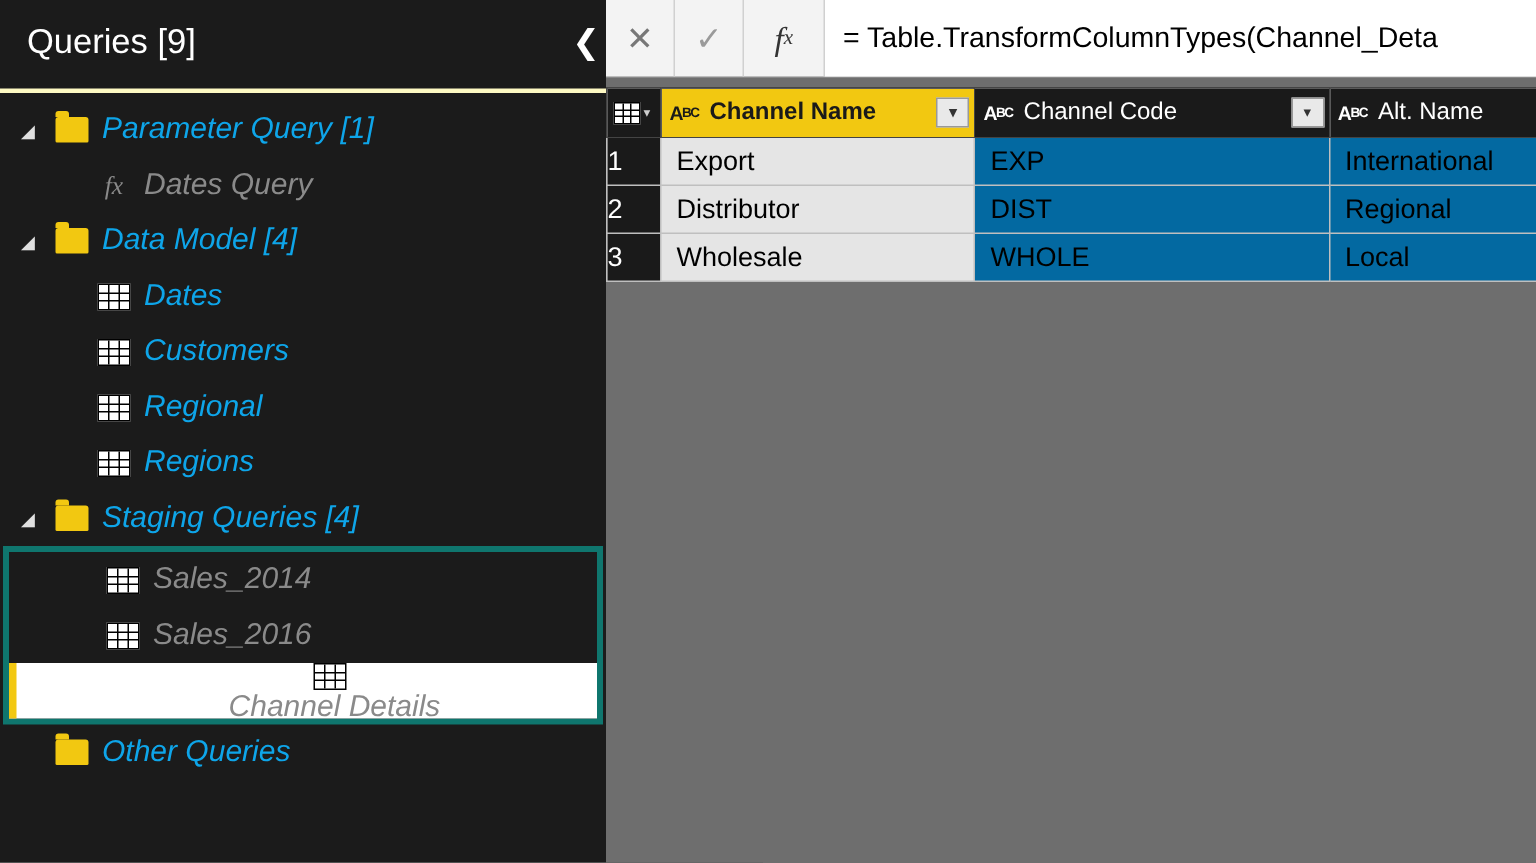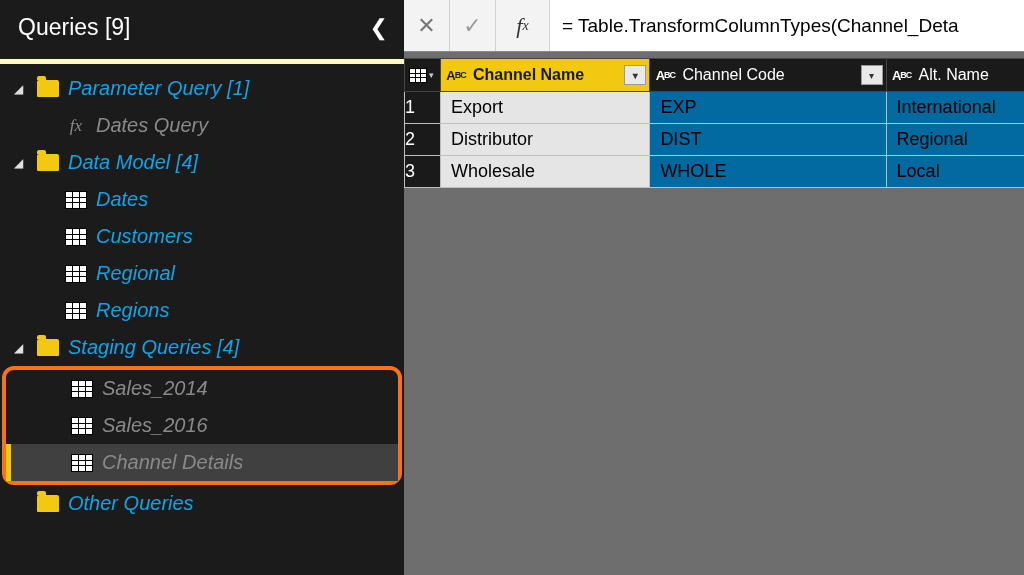--- a/index.html
+++ b/index.html
@@ -15,22 +15,22 @@
       width: 404px;
       background: #1b1b1b;
       color: #e0e0e0;
       display: flex;
       flex-direction: column;
     }
     .sidebar-header {
       display: flex;
       align-items: center;
       justify-content: space-between;
-      padding: 14px 16px 18px 18px;
-      border-bottom: 5px solid #fef9c3;
+      padding: 14px 4px 18px 18px;
+      border-bottom: 3px solid #fef9c3;
     }
     .sidebar-title {
       font-size: 23px;
       font-weight: 400;
       color: #fff;
     }
     .collapse-chev {
       color: #fff;
       font-size: 22px;
       cursor: pointer;
@@ -64,34 +64,35 @@
       color: #0ea5e9;
       font-style: italic;
     }
     .row .label.dim {
       color: #8a8a8a;
       font-style: italic;
     }
     .indent-1 { padding-left: 42px; }
     .indent-2 { padding-left: 42px; }
     .selected {
-      background: #404040;
+      background: #ffffff;
+      flex-direction: column;
     }
     .selected::before {
       content: "";
       position: absolute;
       left: 0;
       top: 0;
       bottom: 0;
       width: 5px;
       background: #f2c811;
     }
     .highlight-box {
-      border: 4px solid #f97316;
-      border-radius: 12px;
+      border: 4px solid #0f766e;
+      border-radius: 0;
       margin: 0 2px;
     }
     
     .folder-icon {
       width: 22px;
       height: 17px;
       background: #f2c811;
       border-radius: 2px 2px 1px 1px;
       position: relative;
     }

